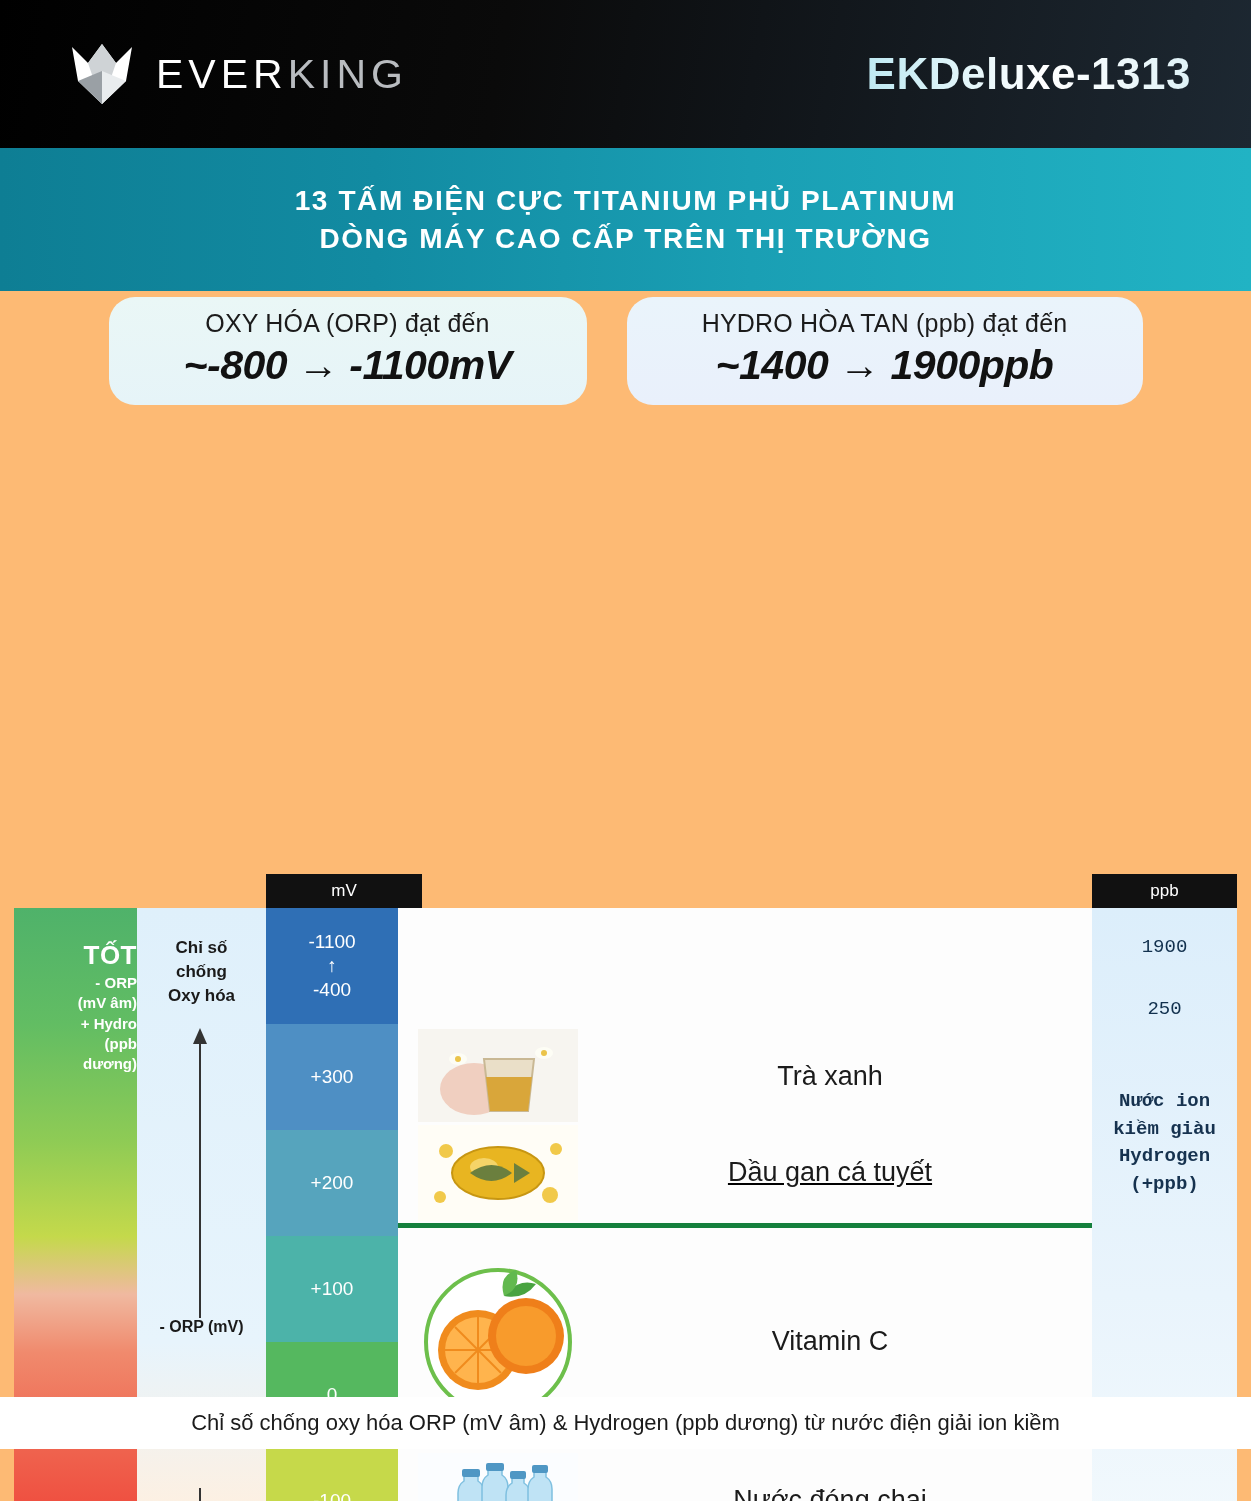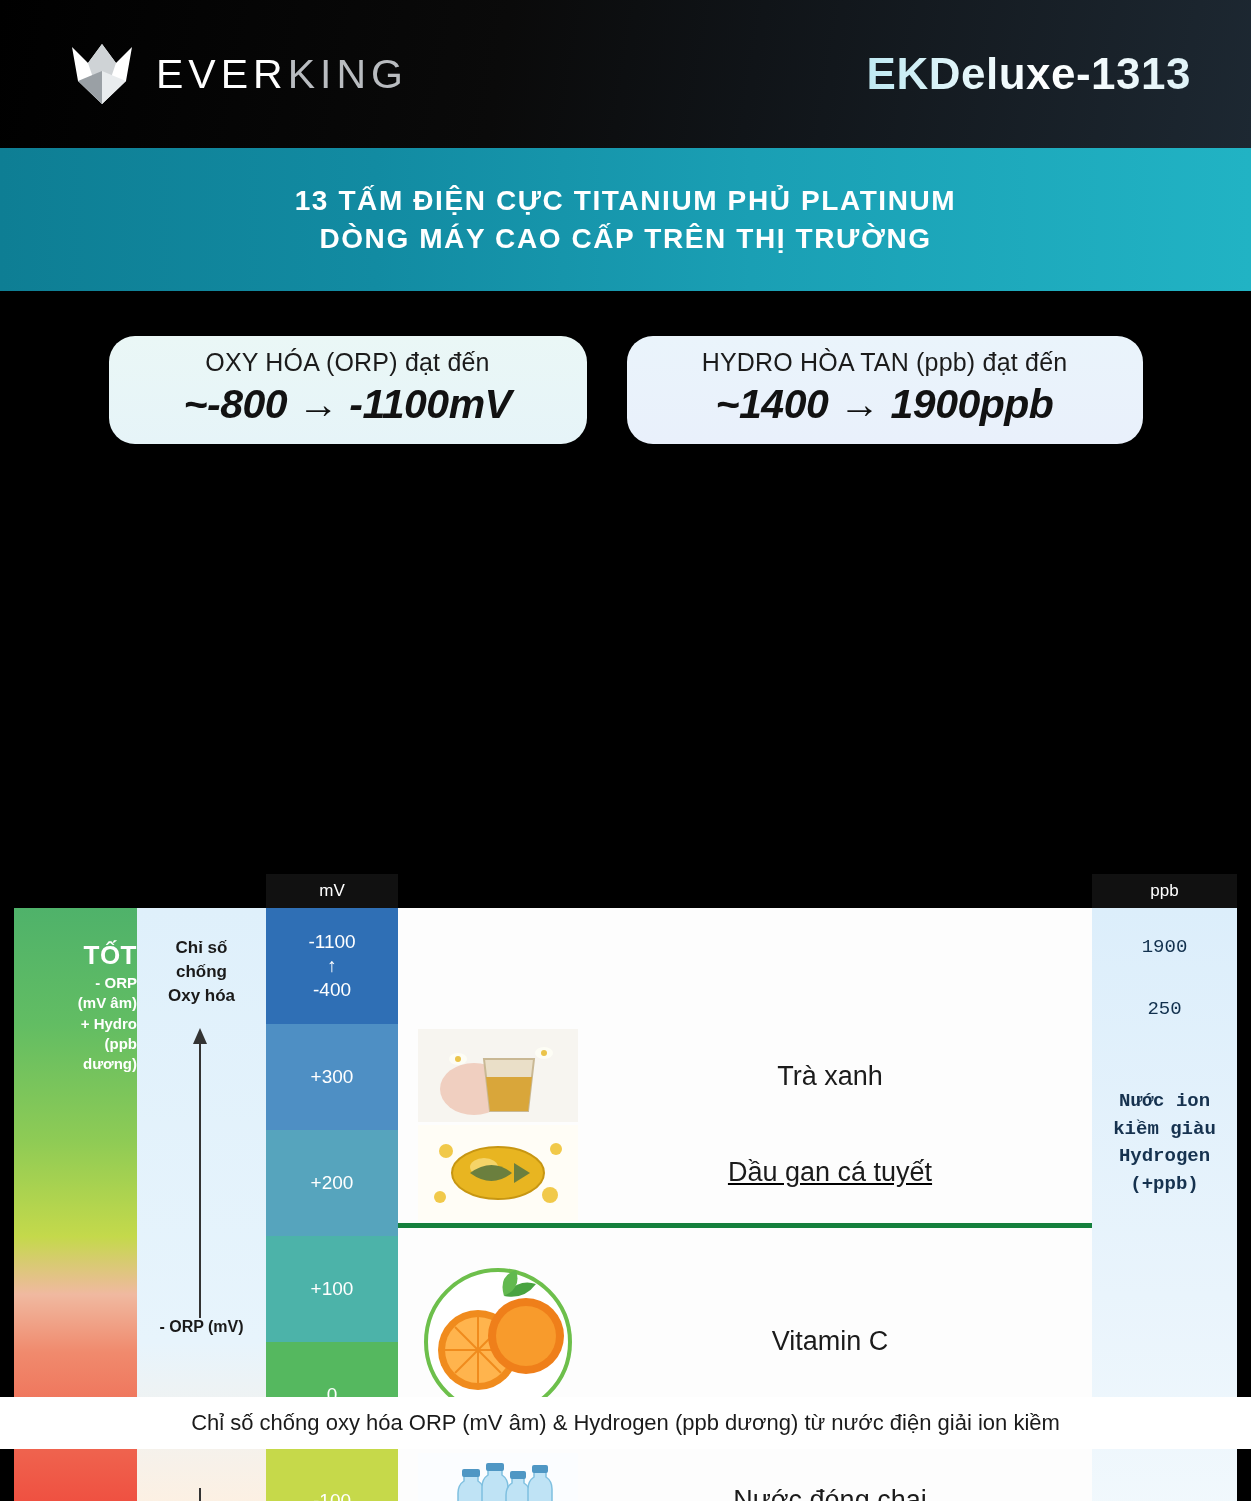--- a/index.html
+++ b/index.html
@@ -6,21 +6,21 @@
   html, body {
     margin: 0; padding: 0;
     background: #ffffff;
     font-family: "Liberation Sans", sans-serif;
   }
   .page {
     width: 1251px;
     height: 1501px;
     position: relative;
     overflow: hidden;
-    background: #000000;
+    background: #fdba74;
   }
 
   
   .header {
     height: 148px;
     background: linear-gradient(100deg, #000000 0%, #0a0a0a 40%, #101418 60%, #1d2832 100%);
     display: flex;
     align-items: center;
     justify-content: space-between;
     padding: 0 60px 0 66px;
@@ -60,21 +60,21 @@
     font-size: 28px;
     font-weight: 700;
     letter-spacing: 1.6px;
     text-transform: uppercase;
   }
 
   
   .stats {
     height: 153px;
     display: flex;
-    align-items: flex-end;
+    align-items: flex-start;
     justify-content: center;
     gap: 40px;
     padding-top: 6px;
   }
   .pill {
     border-radius: 26px;
     padding: 12px 34px 16px;
     text-align: center;
     background: linear-gradient(180deg, #eaf7f6 0%, #e6f4f8 100%);
   }
@@ -108,21 +108,21 @@
     position: absolute;
     top: 430px;
     height: 34px;
     background: #111111;
     color: #ffffff;
     font-size: 17px;
     display: flex;
     align-items: center;
     justify-content: center;
   }
-  .col-head.mv { left: 266px; width: 132px; }
+  .col-head.mv { left: 266px; width: 156px; }
   .col-head.ppb { left: 1092px; width: 145px; }
 
   .gradbar {
     position: absolute;
     left: 14px; top: 464px;
     width: 123px; height: 966px;
     background: linear-gradient(180deg,
       #4fb26a 0%, #62bd63 12%, #8ecb55 24%, #c4d94b 34%,
       #f0b9a0 40%, #f08a6d 46%, #ef6a53 54%,
       #ef4136 66%, #ee2a24 78%, #ec1c1c 100%);

